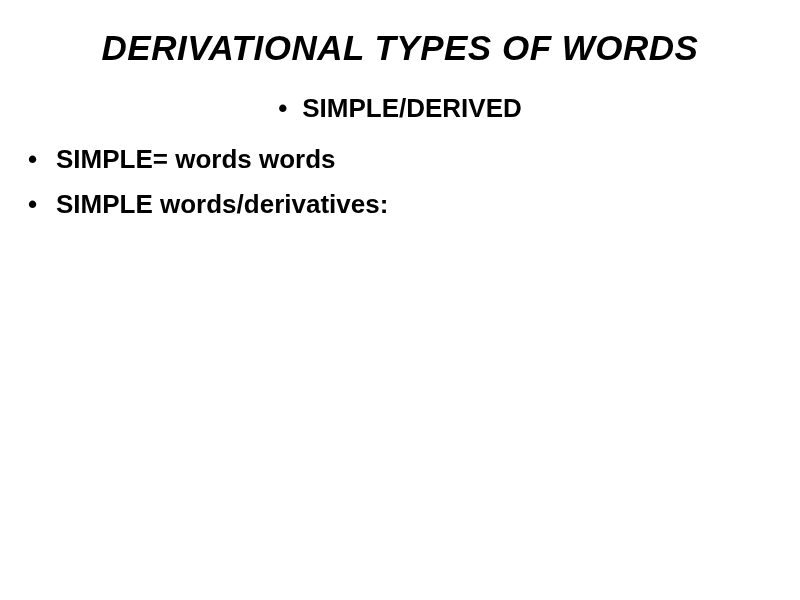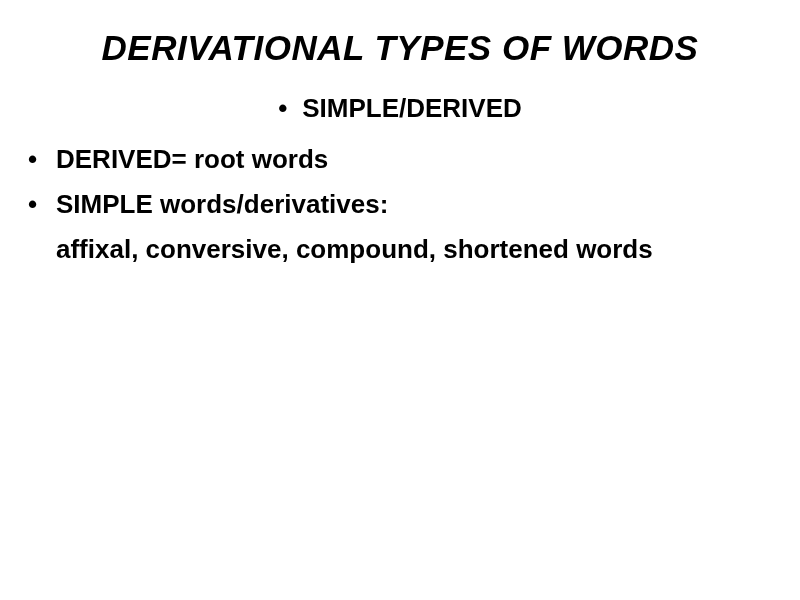--- a/index.html
+++ b/index.html
@@ -82,24 +82,23 @@
 
   <div class="body-block">
 
     <div class="bullet-line centered">
       <span class="bullet-dot">•</span>
       <span class="bullet-text">SIMPLE/DERIVED</span>
     </div>
 
     <div class="bullet-line">
       <span class="bullet-dot">•</span>
-      <span class="bullet-text">DERIVED= root words</span>
+      <span class="bullet-text">SIMPLE= words words</span>
     </div>
 
     <div class="bullet-line">
       <span class="bullet-dot">•</span>
       <span class="bullet-text">SIMPLE words/derivatives:</span>
     </div>
 
-    <div class="cont-line">affixal, conversive, compound, shortened words</div>
 
   </div>
 </div>
 
 </body></html>

